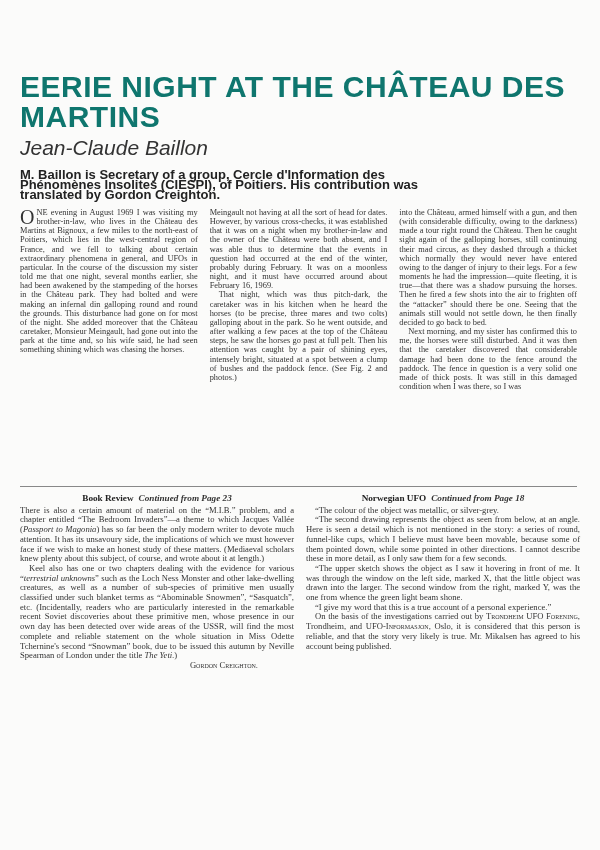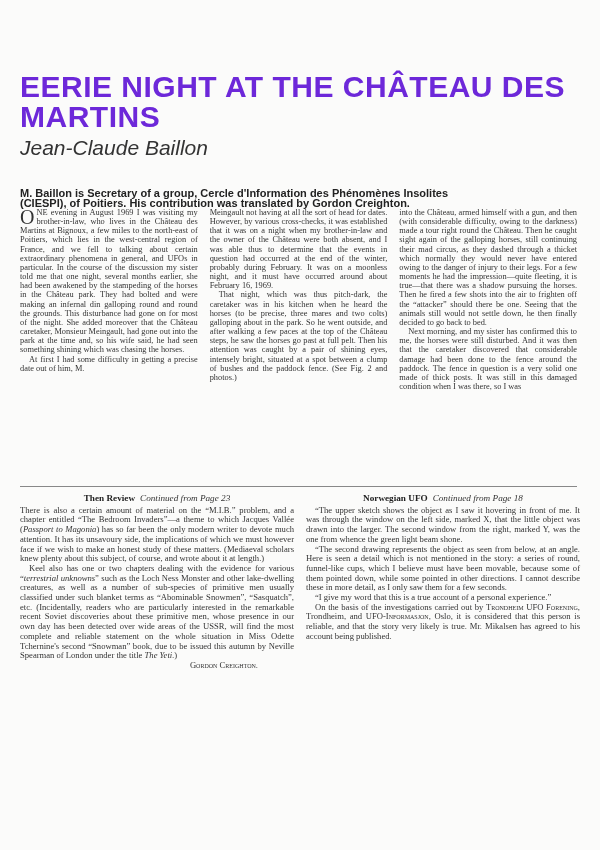--- a/index.html
+++ b/index.html
@@ -3,32 +3,32 @@
 <meta charset="utf-8">
 <style>
   html, body { margin: 0; padding: 0; }
   body {
     width: 600px; height: 850px; background: #fbfbfa; overflow: hidden;
     position: relative; color: #2a2a2a;
   }
   .title {
     position: absolute; left: 20px; top: 72px; width: 560px;
     font-family: "Liberation Sans", sans-serif; font-weight: bold;
-    font-size: 30px; line-height: 30px; color: #6d28d9; letter-spacing: 0.5px;
+    font-size: 30px; line-height: 30px; color: #0f766e; letter-spacing: 0.5px;
     margin: 0;
   }
   .author {
     position: absolute; left: 20px; top: 136px;
     font-family: "Liberation Sans", sans-serif; font-style: italic;
     font-size: 21px; color: #333; margin: 0; text-align: center;
   }
   .intro {
-    position: absolute; left: 20px; top: 188px; width: 430px;
+    position: absolute; left: 20px; top: 170px; width: 430px;
     font-family: "Liberation Sans", sans-serif; font-weight: bold;
-    font-size: 11px; line-height: 10px; color: #222;
+    font-size: 13px; line-height: 10px; color: #222;
   }
   .cols {
     position: absolute; top: 208px; left: 20px; width: 557px;
     display: flex; gap: 12px;
     font-family: "Liberation Serif", serif; font-size: 8.35px; line-height: 9.15px;
     color: #333;
   }
   .col { flex: 1; text-align: justify; }
   .col p { margin: 0; text-indent: 9px; }
   .col p.first { text-indent: 0; }
@@ -39,56 +39,56 @@
     border-top: 1px solid #888;
   }
   .bottom {
     position: absolute; top: 494px; left: 20px; width: 560px;
     display: flex; gap: 12px;
     font-family: "Liberation Serif", serif; font-size: 8.6px; line-height: 9.7px; color: #333;
   }
   .bcol { flex: 1; text-align: justify; }
   .bcol .head { text-align: center; margin-bottom: 2px; font-size: 9.2px; }
   .bcol .head b { font-weight: bold; color: #222; }
-  .bcol .head i { margin-left: 5px; }
+  .bcol .head i { margin-left: 5px; font-weight: bold; }
   .bcol p { margin: 0; text-indent: 9px; }
   .bcol p.first { text-indent: 0; }
   .sig { text-align: right; font-variant: small-caps; margin-right: 36px; }
 </style>
 </head>
 <body>
 
 <h1 class="title">EERIE NIGHT AT THE CHÂTEAU DES MARTINS</h1>
 <div class="author">Jean-Claude Baillon</div>
 <div class="intro">M. Baillon is Secretary of a group, Cercle d'Information des Phénomènes Insolites (CIESPI), of Poitiers. His contribution was translated by Gordon Creighton.</div>
 
 <div class="cols">
   <div class="col">
     <p class="first"><span class="dropcap">O</span><span>NE evening in August 1969 I was visiting my brother-in-law, who lives in the Château des Martins at Bignoux, a few miles to the north-east of Poitiers, which lies in the west-central region of France, and we fell to talking about certain extraordinary phenomena in general, and UFOs in particular. In the course of the discussion my sister told me that one night, several months earlier, she had been awakened by the stampeding of the horses in the Château park. They had bolted and were making an infernal din galloping round and round the grounds. This disturbance had gone on for most of the night. She added moreover that the Château caretaker, Monsieur Meingault, had gone out into the park at the time and, so his wife said, he had seen something shining which was chasing the horses.</span></p>
-    <p>At first I had some difficulty in getting a precise date out of him, M.</p>
   </div>
   <div class="col">
     <p class="first">Meingault not having at all the sort of head for dates. However, by various cross-checks, it was established that it was on a night when my brother-in-law and the owner of the Château were both absent, and I was able thus to determine that the events in question had occurred at the end of the winter, probably during February. It was on a moonless night, and it must have occurred around about February 16, 1969.</p>
     <p>That night, which was thus pitch-dark, the caretaker was in his kitchen when he heard the horses (to be precise, three mares and two colts) galloping about in the park. So he went outside, and after walking a few paces at the top of the Château steps, he saw the horses go past at full pelt. Then his attention was caught by a pair of shining eyes, intensely bright, situated at a spot between a clump of bushes and the paddock fence. (See Fig. 2 and photos.)</p>
   </div>
   <div class="col">
     <p class="first">into the Château, armed himself with a gun, and then (with considerable difficulty, owing to the darkness) made a tour right round the Château. Then he caught sight again of the galloping horses, still continuing their mad circus, as they dashed through a thicket which normally they would never have entered owing to the danger of injury to their legs. For a few moments he had the impression—quite fleeting, it is true—that there was a shadow pursuing the horses. Then he fired a few shots into the air to frighten off the “attacker” should there be one. Seeing that the animals still would not settle down, he then finally decided to go back to bed.</p>
     <p>Next morning, and my sister has confirmed this to me, the horses were still disturbed. And it was then that the caretaker discovered that considerable damage had been done to the fence around the paddock. The fence in question is a very solid one made of thick posts. It was still in this damaged condition when I was there, so I was</p>
   </div>
 </div>
 
 <div class="rule"></div>
 
 <div class="bottom">
   <div class="bcol">
-    <div class="head"><b>Then Review</b><i>Continued from Page 23</i></div>
+    <div class="head"><b>Book Review</b><i>Continued from Page 23</i></div>
     <p class="first"><span>There is also a certain amount of material on the “M.I.B.” problem, and a chapter entitled “The Bedroom Invaders”—a theme to which Jacques Vallée (</span><i>Passport to Magonia</i><span>) has so far been the only modern writer to devote much attention. It has its unsavoury side, the implications of which we must however face if we wish to make an honest study of these matters. (Mediaeval scholars knew plenty about this subject, of course, and wrote about it at length.)</span></p>
     <p><span>Keel also has one or two chapters dealing with the evidence for various “</span><i>terrestrial unknowns</i><span>” such as the Loch Ness Monster and other lake-dwelling creatures, as well as a number of sub-species of primitive men usually classified under such blanket terms as “Abominable Snowmen”, “Sasquatch”, etc. (Incidentally, readers who are particularly interested in the remarkable recent Soviet discoveries about these primitive men, whose presence in our own day has been detected over wide areas of the USSR, will find the most complete and reliable statement on the whole situation in Miss Odette Tchernine's second “Snowman” book, due to be issued this autumn by Neville Spearman of London under the title </span><i>The Yeti.</i><span>)</span></p>
     <div class="sig">Gordon Creighton.</div>
   </div>
   <div class="bcol">
     <div class="head"><b>Norwegian UFO</b><i>Continued from Page 18</i></div>
+    <p>“The colour of the object was metallic, or silver-grey.</p>
+    <p>“The second drawing represents the object as seen from below, at an angle. Here is seen a detail which is not mentioned in the story: a series of round, funnel-like cups, which I believe must have been movable, because some of them pointed down, while some pointed in other directions. I cannot describe these in more detail, as I only saw them for a few seconds.</p>
     <p>“The upper sketch shows the object as I saw it hovering in front of me. It was through the window on the left side, marked X, that the little object was drawn into the larger. The second window from the right, marked Y, was the one from whence the green light beam shone.</p>
-    <p>“The second drawing represents the object as seen from below, at an angle. Here is seen a detail which is not mentioned in the story: a series of round, funnel-like cups, which I believe must have been movable, because some of them pointed down, while some pointed in other directions. I cannot describe these in more detail, as I only saw them for a few seconds.</p>
     <p>“I give my word that this is a true account of a personal experience.”</p>
     <p><span>On the basis of the investigations carried out by </span><span class="smallcaps">Trondheim UFO Forening</span><span>, Trondheim, and </span><span class="smallcaps">UFO-Informasjon</span><span>, Oslo, it is considered that this person is reliable, and that the story very likely is true. Mr. Mikalsen has agreed to his account being published.</span></p>
   </div>
 </div>
 
 </body></html>

